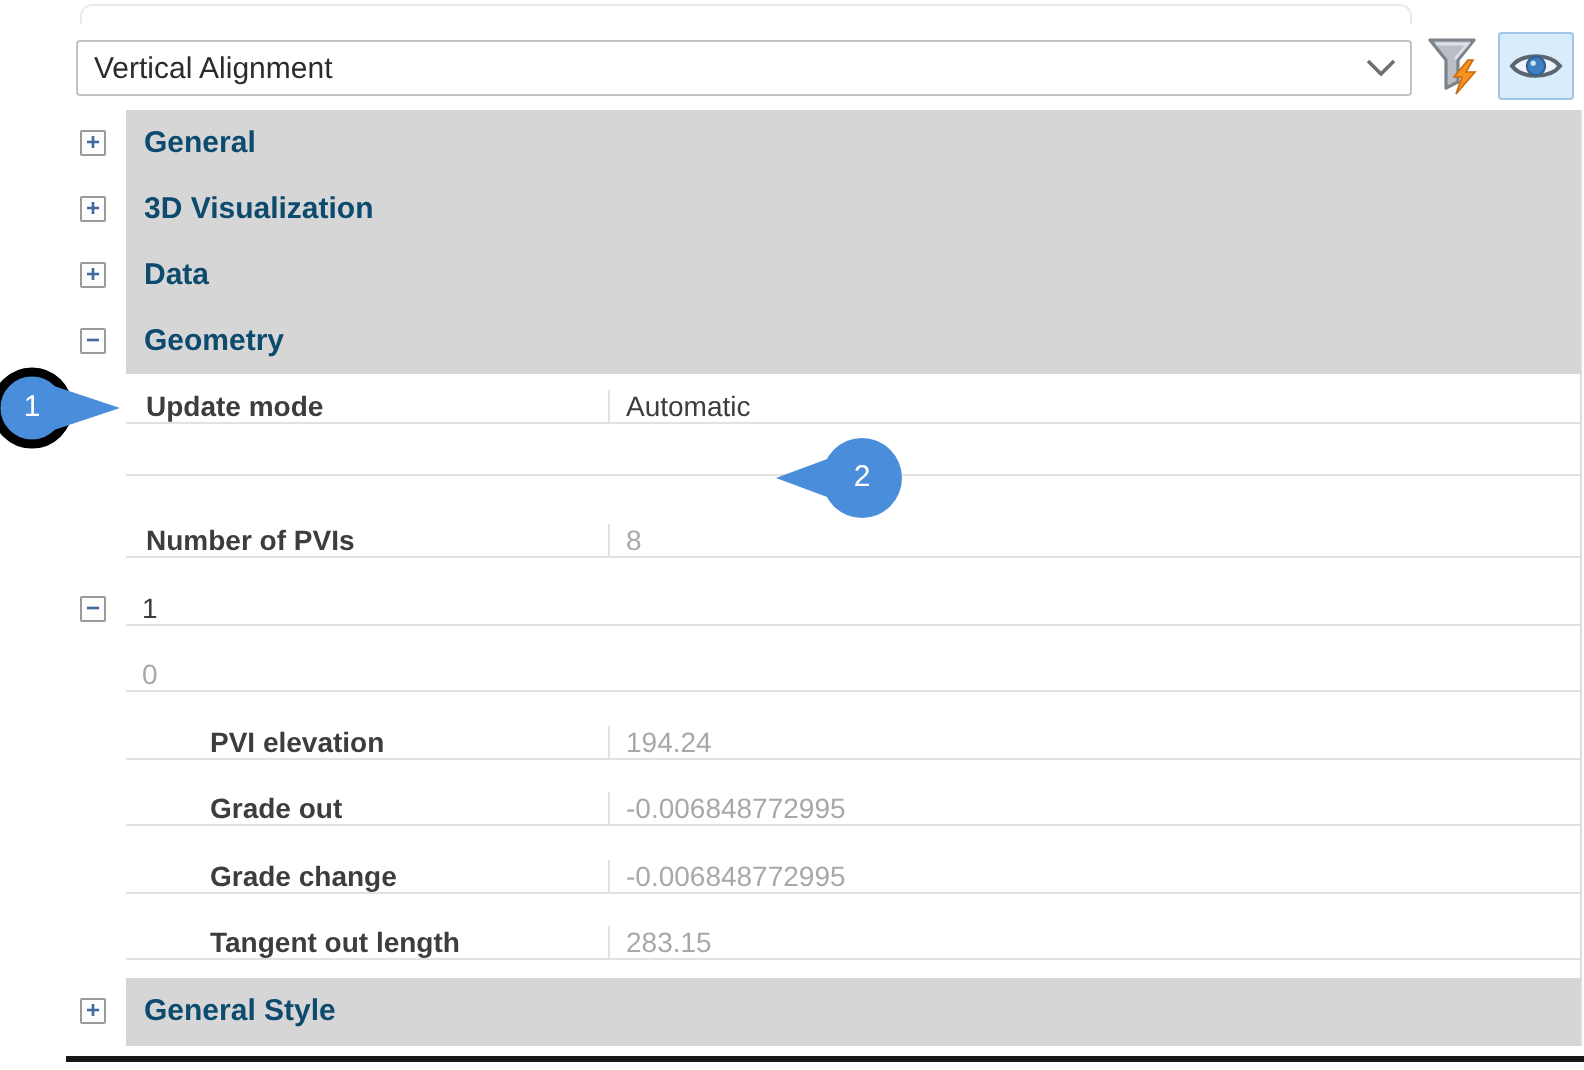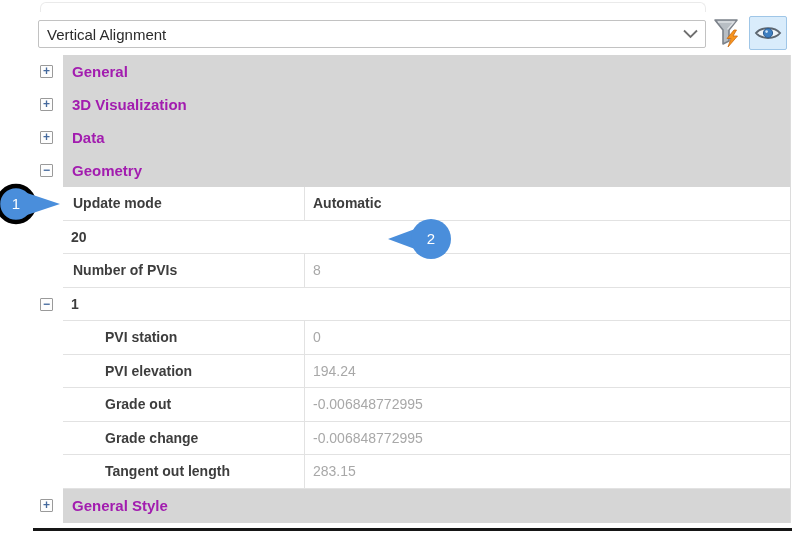--- a/index.html
+++ b/index.html
@@ -34,30 +34,30 @@
   .gutter{width:28px;flex:0 0 28px;display:flex;align-items:center;background:#fff;}
   .toggle{
     width:13px;height:13px;margin-left:5px;box-sizing:border-box;flex:0 0 13px;
     border:1px solid #9a9a9a;background:#fdfdfd;border-radius:1px;
     display:flex;align-items:center;justify-content:center;
     font-size:12px;line-height:11px;color:#44699d;font-weight:700;cursor:pointer;
   }
   .sect{height:33px;}
   .sect .content{
     flex:1;background:#d6d6d6;display:flex;align-items:center;padding-left:9px;
-    font-size:15px;font-weight:700;color:#a21caf;
+    font-size:15px;font-weight:700;color:#0c4a6e;
   }
   .vs{height:34px;}
-  .prow{height:33.5px;}
+  .prow{height:33.5px;align-items:center;}
   .prow .content{flex:1;display:flex;border-bottom:1px solid #e2e2e2;background:#fff;}
   .pcell{display:flex;align-items:center;font-size:14px;}
   .lbl{width:242px;flex:0 0 242px;box-sizing:border-box;border-right:1px solid #e2e2e2;
        padding-left:10px;color:#3d3d3d;font-weight:600;}
   .lbl.indent{padding-left:42px;}
-  .val{flex:1;padding-left:8px;color:#3d3d3d;font-weight:700;}
+  .val{flex:1;padding-left:8px;color:#3d3d3d;font-weight:400;}
   .val.readonly{color:#a8a8a8;font-weight:400;}
   .prow .gutter{align-items:center;}
   
   .bottom-line{position:absolute;left:33px;right:0;top:528px;height:2.5px;background:#161616;}
   
   .callout{position:absolute;z-index:10;}
   .co-num{
     position:absolute;z-index:11;color:#ffffff;font-size:15px;font-weight:400;
     width:20px;height:20px;line-height:20px;text-align:center;
   }
@@ -132,21 +132,20 @@
       <div class="gutter"></div>
       <div class="content">
         <div class="pcell lbl">Update mode</div>
         <div class="pcell val">Automatic</div>
       </div>
     </div>
 
     <div class="grow prow">
       <div class="gutter"></div>
       <div class="content">
-        <div class="pcell val">20</div>
       </div>
     </div>
 
     <div class="grow prow">
       <div class="gutter"></div>
       <div class="content">
         <div class="pcell lbl">Number of PVIs</div>
         <div class="pcell val readonly">8</div>
       </div>
     </div>
@@ -156,21 +155,20 @@
         <div class="toggle">−</div>
       </div>
       <div class="content">
         <div class="pcell val">1</div>
       </div>
     </div>
 
     <div class="grow prow">
       <div class="gutter"></div>
       <div class="content">
-        <div class="pcell lbl indent">PVI station</div>
         <div class="pcell val readonly">0</div>
       </div>
     </div>
 
     <div class="grow prow">
       <div class="gutter"></div>
       <div class="content">
         <div class="pcell lbl indent">PVI elevation</div>
         <div class="pcell val readonly">194.24</div>
       </div>

